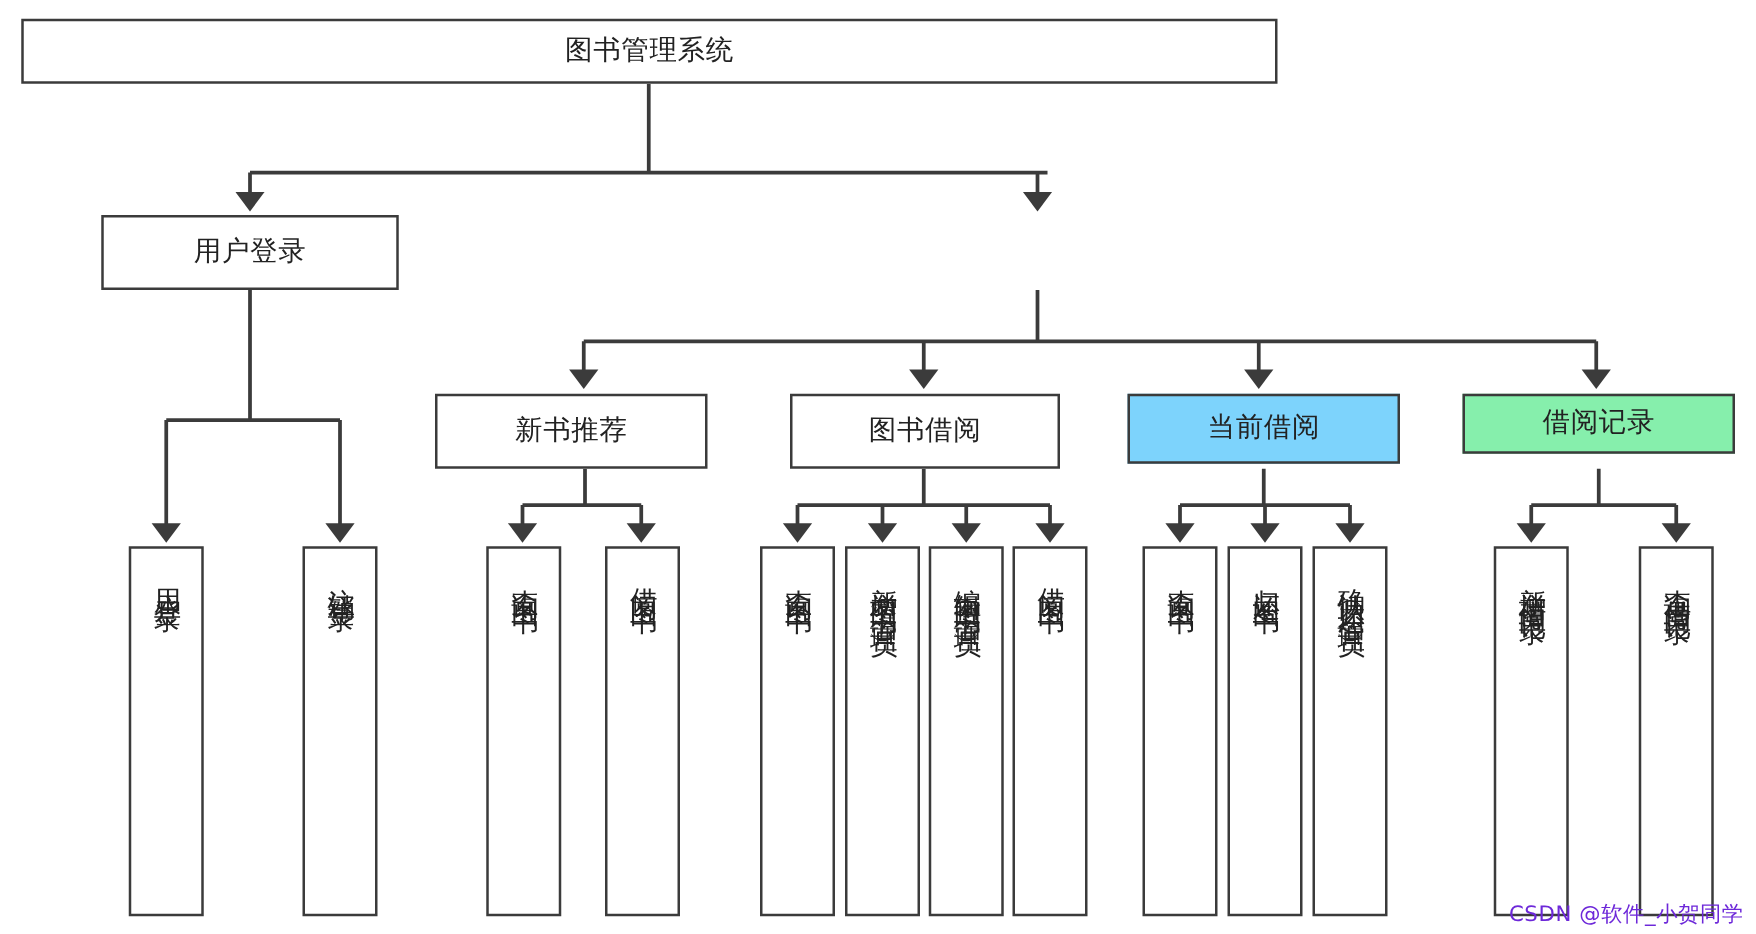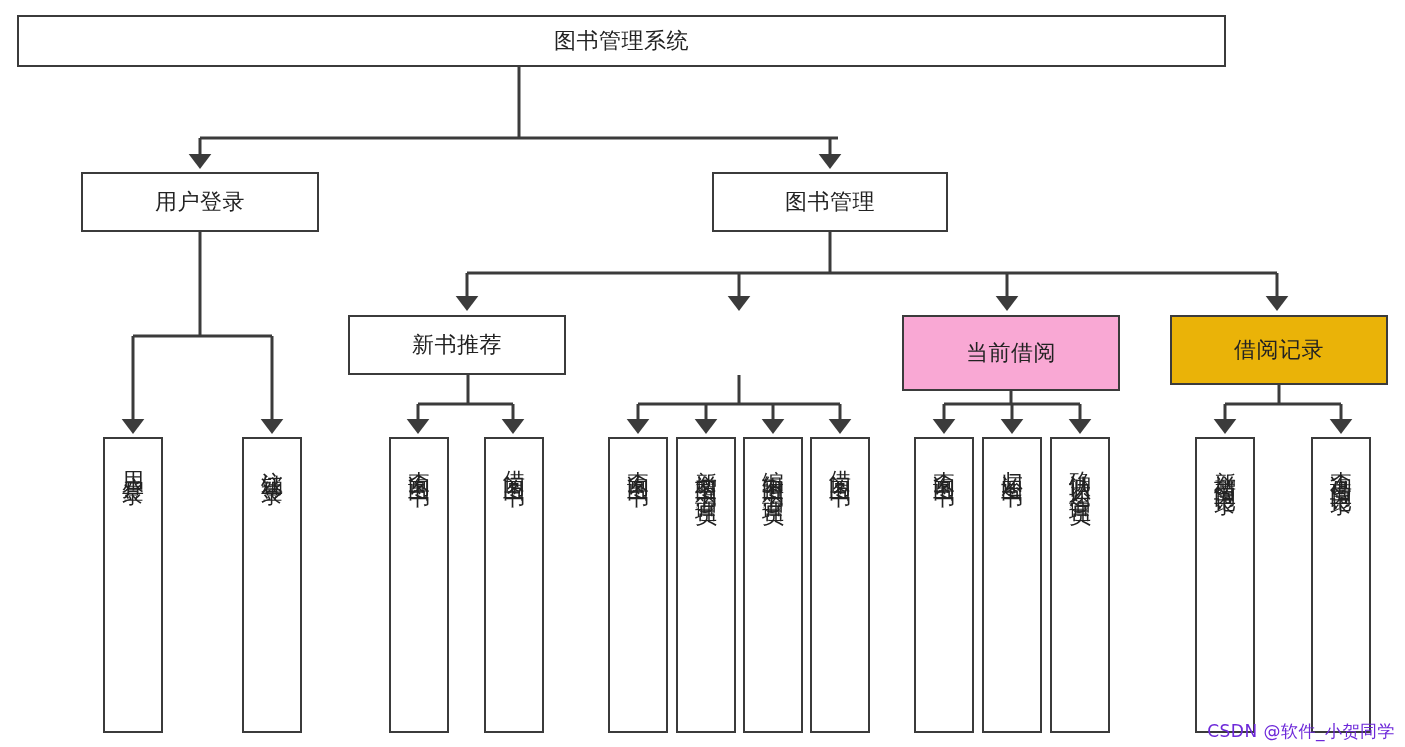--- a/index.html
+++ b/index.html
@@ -116,38 +116,38 @@
       <path d="M1012,404 L1012,423" marker-end="url(#arrowhead)"></path>
       <path d="M1080,404 L1080,423" marker-end="url(#arrowhead)"></path>
 
       <path d="M1279,375 L1279,404"></path>
       <path d="M1225,404 L1341,404"></path>
       <path d="M1225,404 L1225,423" marker-end="url(#arrowhead)"></path>
       <path d="M1341,404 L1341,423" marker-end="url(#arrowhead)"></path>
     </g>
   </svg>
 
-  <div class="node horiz" id="n-root" style="left: 17px; top: 15px; width: 1209px; height: 52px; border-color: rgb(59, 59, 59); background: rgb(255, 255, 255); color: rgb(34, 34, 34);">
+  <div class="node horiz" id="n-root" style="left: 17px; top: 15px; width: 1005px; height: 52px; border-color: rgb(59, 59, 59); background: rgb(255, 255, 255); color: rgb(34, 34, 34);">
     <span class="lbl">图书管理系统</span>
   </div>
 
   <div class="node horiz" id="n-l1-0" style="left: 81px; top: 172px; width: 238px; height: 60px; border-color: rgb(59, 59, 59); background: rgb(255, 255, 255); color: rgb(34, 34, 34);">
     <span class="lbl">用户登录</span>
   </div>
-  <div class="node horiz" id="n-l1-1" style="left: 712px; top: 172px; width: 236px; height: 60px; border-color: rgb(59, 59, 59); background: rgb(255, 255, 255); color: rgb(34, 34, 34);">
-    <span class="lbl">图书管理</span>
-  </div>
 
   <div class="node horiz" id="n-l2-0" style="left: 348px; top: 315px; width: 218px; height: 60px; border-color: rgb(59, 59, 59); background: rgb(255, 255, 255); color: rgb(34, 34, 34);">
     <span class="lbl">新书推荐</span>
   </div>
-  <div class="node horiz" id="n-l2-2" style="left: 902px; top: 315px; width: 218px; height: 76px; border-color: rgb(59, 59, 59); background: #f9a8d4; color: rgb(34, 34, 34);">
+  <div class="node horiz" id="n-l2-1" style="left: 632px; top: 315px; width: 216px; height: 60px; border-color: rgb(59, 59, 59); background: rgb(255, 255, 255); color: rgb(34, 34, 34);">
+    <span class="lbl">图书借阅</span>
+  </div>
+  <div class="node horiz" id="n-l2-2" style="left: 902px; top: 315px; width: 218px; height: 56px; border-color: rgb(59, 59, 59); background: #7dd3fc; color: rgb(34, 34, 34);">
     <span class="lbl">当前借阅</span>
   </div>
-  <div class="node horiz" id="n-l2-3" style="left: 1170px; top: 315px; width: 218px; height: 70px; border-color: rgb(59, 59, 59); background: #eab308; color: rgb(34, 34, 34);">
+  <div class="node horiz" id="n-l2-3" style="left: 1170px; top: 315px; width: 218px; height: 48px; border-color: rgb(59, 59, 59); background: #86efac; color: rgb(34, 34, 34);">
     <span class="lbl">借阅记录</span>
   </div>
 
   <div class="node vert" id="n-lf-0" style="left: 103px; top: 437px; width: 60px; height: 296px; border-color: rgb(59, 59, 59); background: rgb(255, 255, 255); color: rgb(34, 34, 34);">
     <span class="lbl">用户登录</span>
   </div>
   <div class="node vert" id="n-lf-1" style="left: 242px; top: 437px; width: 60px; height: 296px; border-color: rgb(59, 59, 59); background: rgb(255, 255, 255); color: rgb(34, 34, 34);">
     <span class="lbl">注销登录</span>
   </div>
   <div class="node vert" id="n-lf-2" style="left: 389px; top: 437px; width: 60px; height: 296px; border-color: rgb(59, 59, 59); background: rgb(255, 255, 255); color: rgb(34, 34, 34);">

